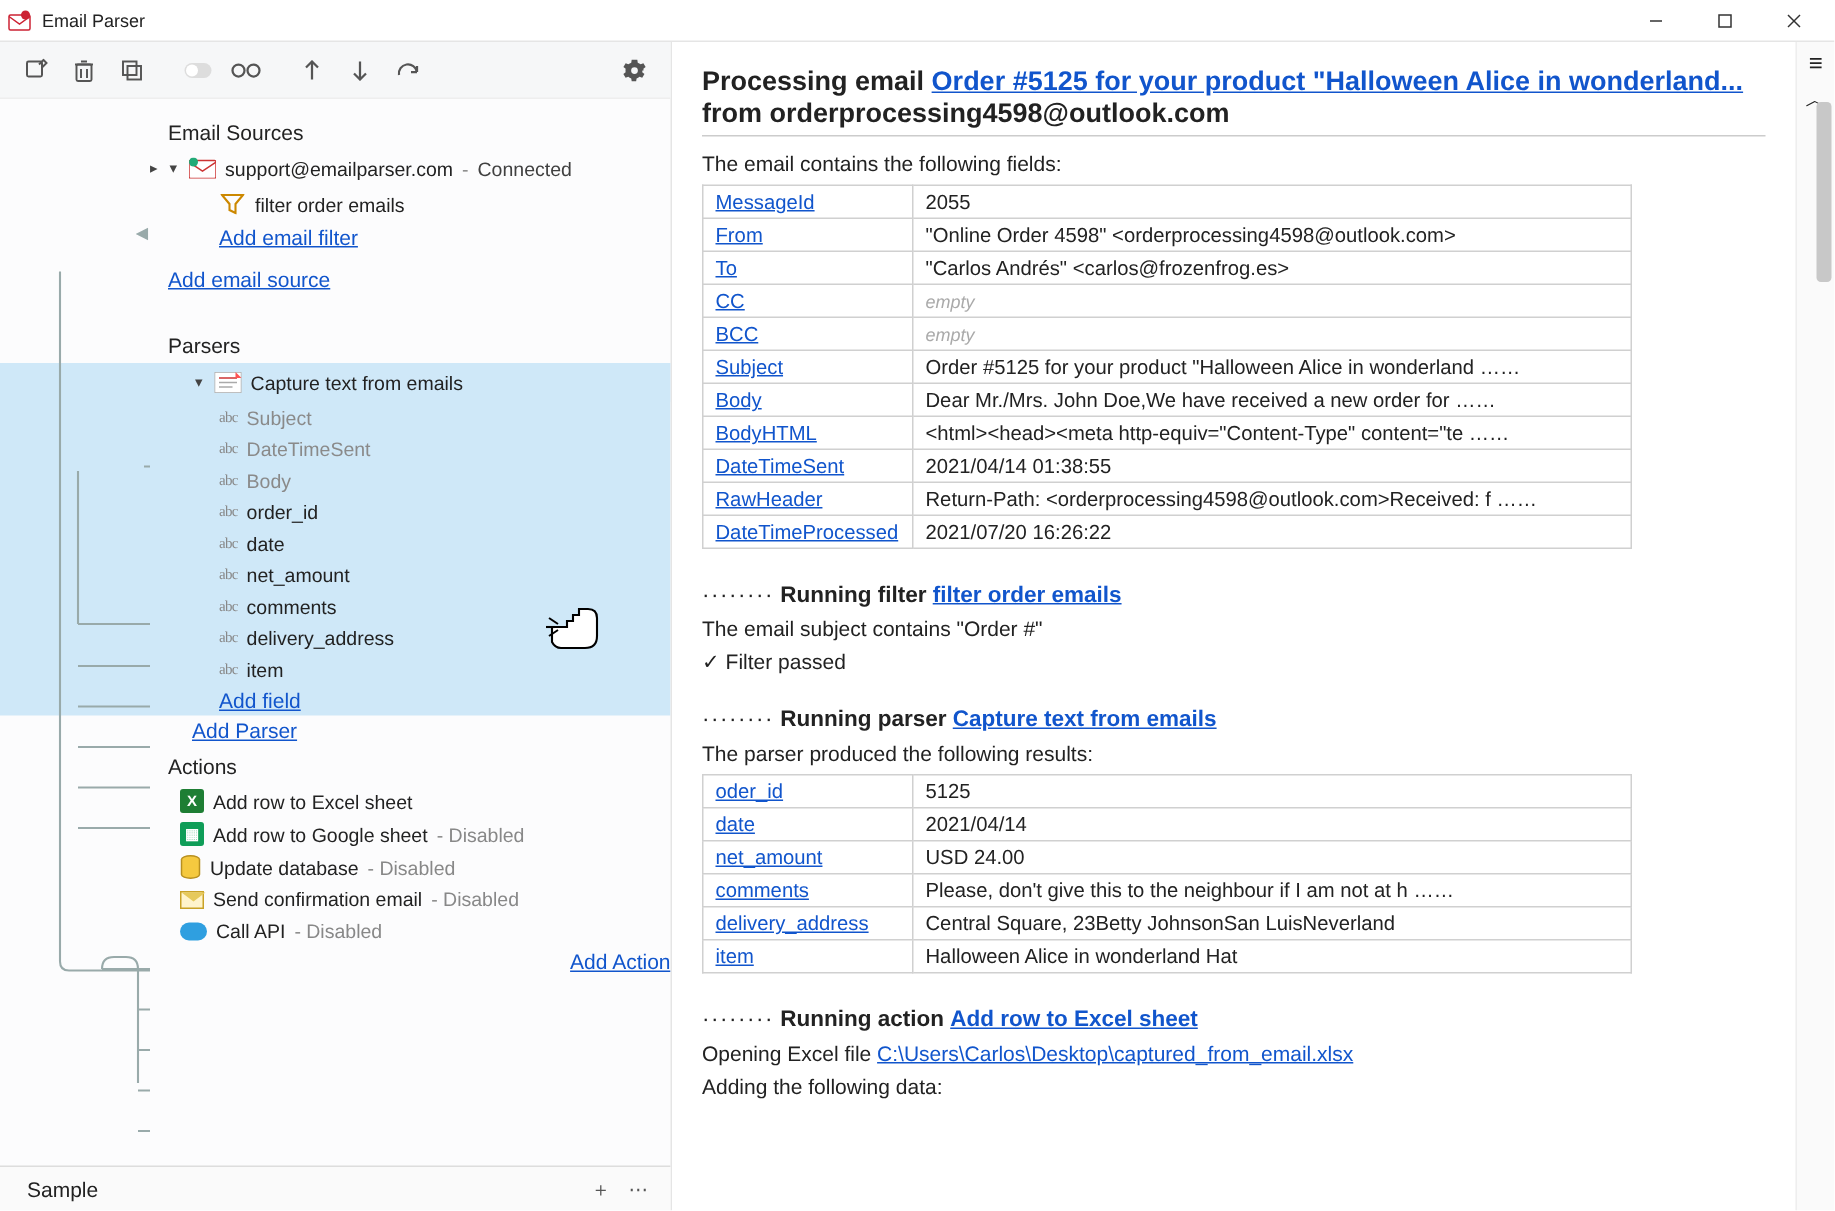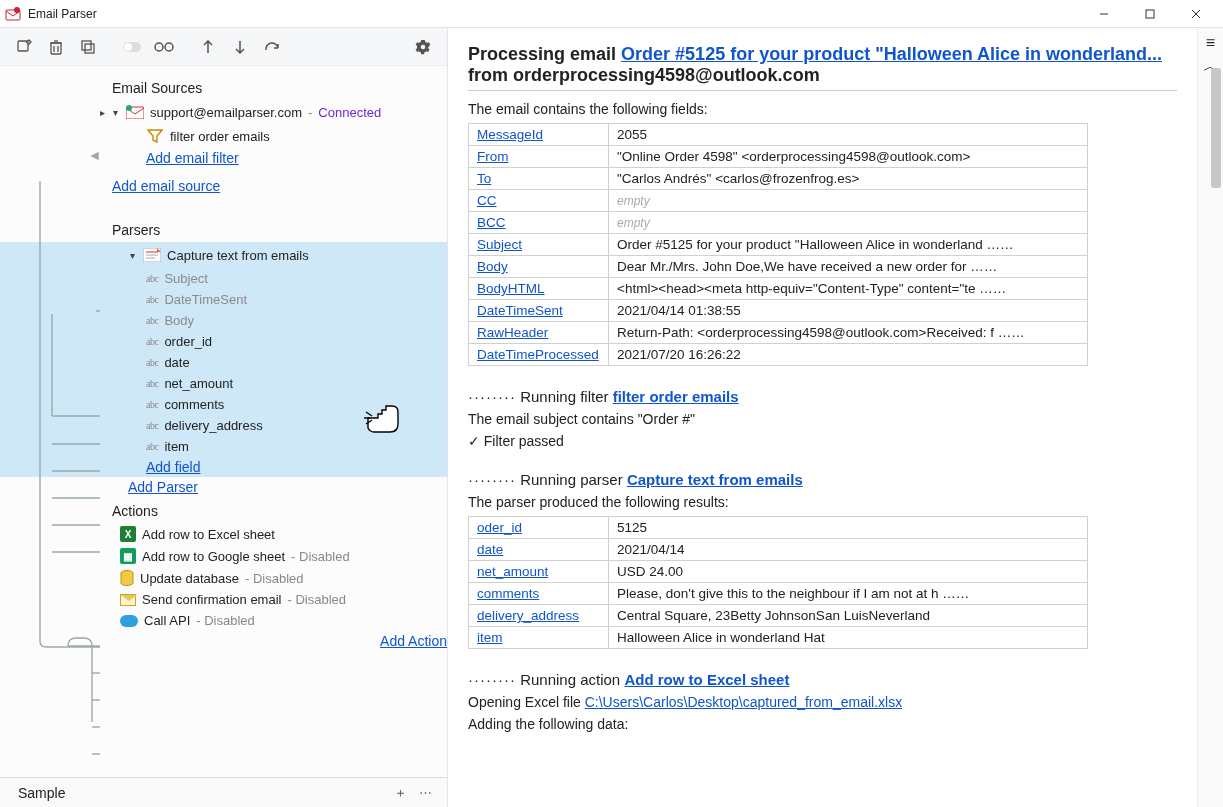--- a/index.html
+++ b/index.html
@@ -24,42 +24,42 @@
   .link { color:#1155cc; text-decoration:underline; cursor:pointer; font-size:14px;}
   .link-row { padding:2px 0 2px 146px; }
   .email-row { display:flex; align-items:center; gap:6px; padding:3px 0 3px 100px;}
   .email-row .dash{color:#888;}
   .filter-row { display:flex; align-items:center; gap:6px; padding:3px 0 3px 146px;}
   .parser-row { display:flex; align-items:center; gap:6px; padding:4px 0 4px 130px;}
   .parser-row.selected { background:#cfe8f8; }
   .field-row { display:flex; align-items:center; gap:6px; padding:3px 0 3px 146px;}
   .parserblock.selected { background:#cfe8f8; }
   .action-row { display:flex; align-items:center; gap:6px; padding:3px 0 3px 120px;}
-  .greyed { color:#6d28d9; }
+  .greyed { color:#404040; }
   .disabled { color:#888; }
   .abc { font-family: Liberation Serif, serif; font-size:10px; color:#888; letter-spacing:-0.5px;}
   .tricaret { font-size:10px; color:#444; margin-right:2px;}
   .arrows-col { position:absolute; left:0; top:38px; width:100px; height:100%; pointer-events:none;}
   
   .bottombar { height:30px; border-top:1px solid #ddd; display:flex; align-items:center; padding:0 8px; background:#fafafa;margin-top:12px;}
   .bottombar .tab { font-size:14px; padding:4px 10px;}
   .bottombar .plus,.bottombar .dots{ margin-left:auto; padding:0 6px; color:#555;}
   
   .content { flex:1; overflow:auto; padding:16px 20px 20px 20px; font-size:14px;}
   .content h2 { font-size:18px; font-weight:700; margin-bottom:2px;}
   .content h2 a { color:#1155cc; text-decoration:underline;}
   .content hr { border:none; border-top:1px solid #ccc; margin:4px 0 10px 0;}
   .intro { font-size:14px; margin-bottom:6px;}
   table.fields { border-collapse:collapse; width:100%; max-width:620px;}
   table.fields td { border:1px solid #d0d0d0; padding:3px 8px; font-size:13.5px; vertical-align:top;}
   table.fields td:first-child { width:140px;}
   table.fields td:first-child a{ color:#1155cc; text-decoration:underline;margin-top:48px;}
   .empty { color:#aaa; font-style:italic; font-size:12px;}
   .runhdr { margin-top:22px; font-size:15px;}
-  .runhdr b{font-weight:400;text-align:right;}
+  .runhdr b{font-weight:700;text-align:right;}
   .runhdr a{ color:#1155cc; text-decoration:underline; font-weight:700;}
   .dots { letter-spacing:1px;}
   .subline { margin-top:6px; font-size:14px;}
   .check{ margin-right:4px;}
   .rightbar { width:26px; border-left:1px solid #eee; display:flex; flex-direction:column; align-items:center; padding-top:6px; gap:6px; background:#fafafa;}
   .rightbar .ham{ font-size:16px;}
   .rightbar .up{ font-size:14px;}
   .scrollthumb{ position:absolute; right:2px; top:40px; width:10px; height:120px; background:#c8c8c8; border-radius:3px;}
   
   svg{display:block;}

